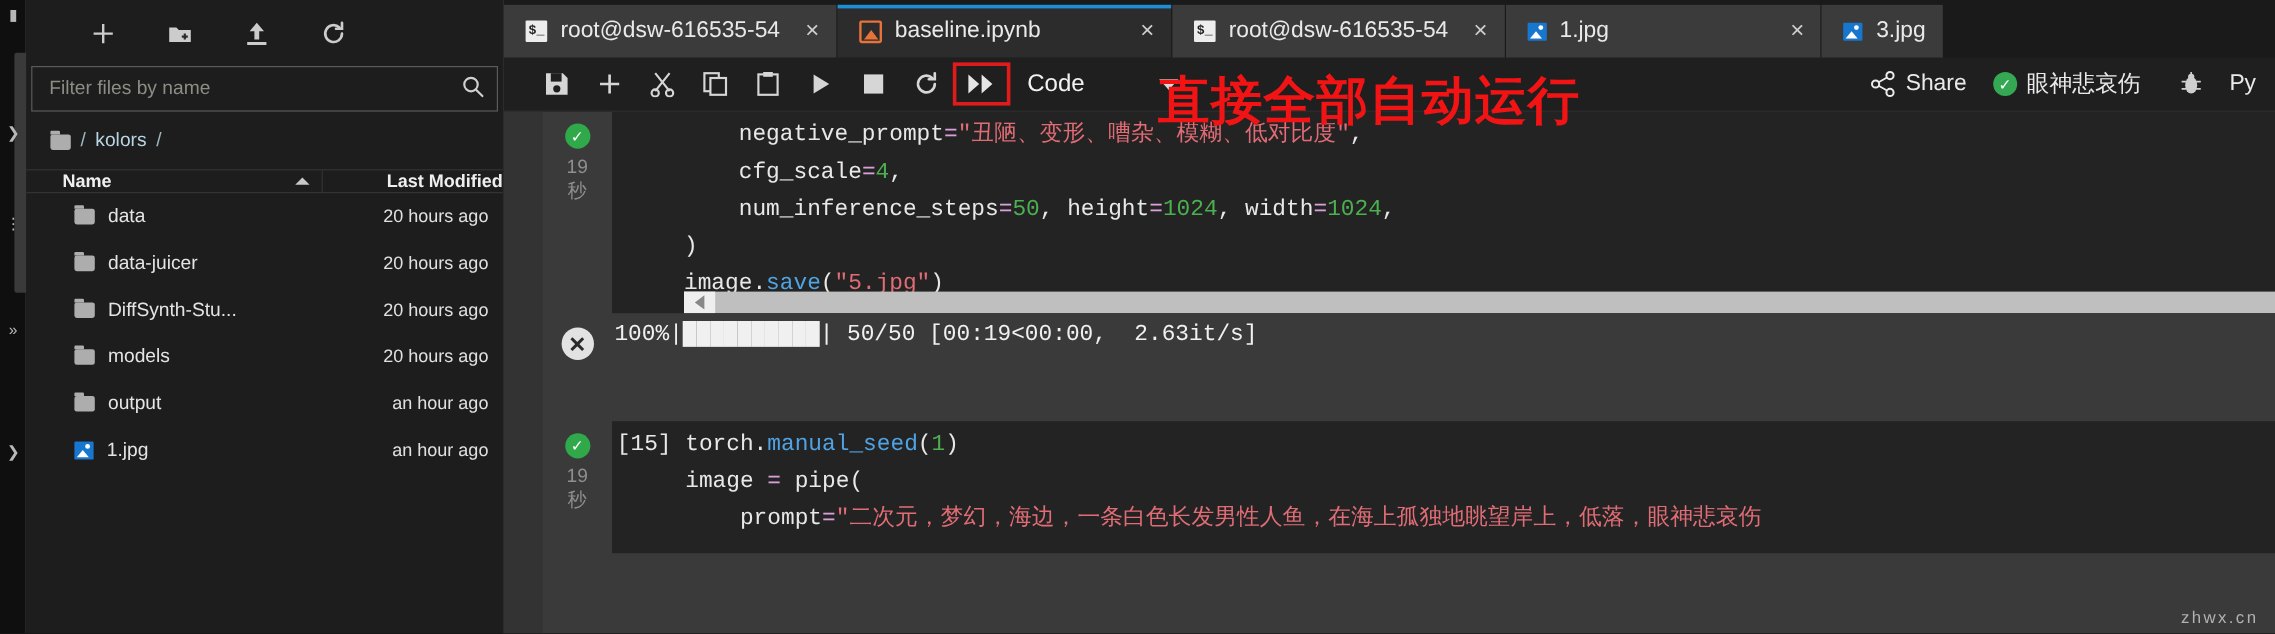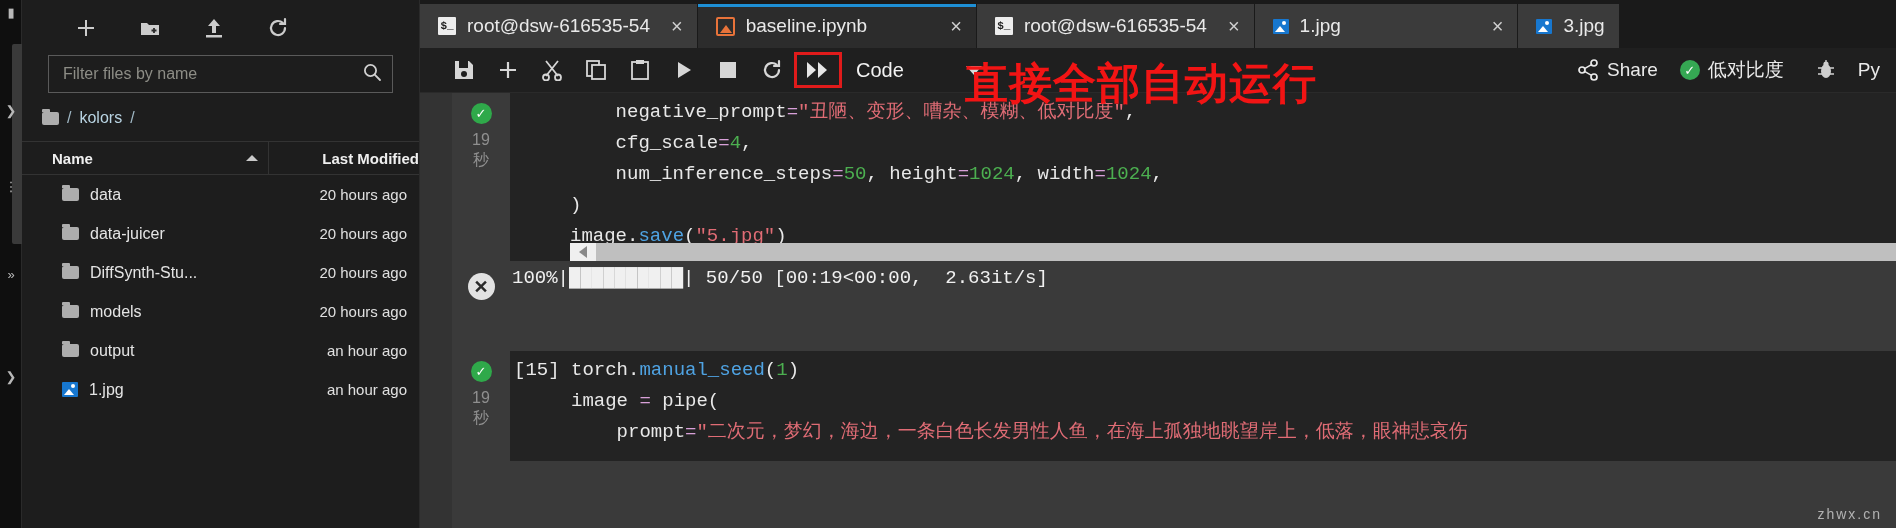--- a/index.html
+++ b/index.html
@@ -11,32 +11,32 @@
   .rail{ width:22px; background:#0f0f0f; position:relative; flex:0 0 22px; border-right:1px solid #2a2a2a;}
   .rail .ic{ position:absolute; left:0; width:22px; text-align:center; color:#b8b8b8; font-size:13px; line-height:1;}
   .rail .tabstrip{ position:absolute; left:12px; top:44px; width:10px; height:200px; background:#3a3a3a; border-radius:2px 0 0 2px;}
 
   
   .filepanel{ width:398px; flex:0 0 398px; background:#1d1d1d; position:relative; border-right:1px solid #2b2b2b;}
   .fp-toolbar{ height:55px; display:flex; align-items:center; gap:40px; padding-left:52px; }
   .fp-toolbar .tbtn{ color:#cccccc; cursor:pointer; display:flex; align-items:center; justify-content:center; width:24px; height:24px;}
   .fp-toolbar .tbtn svg{ display:block; }
 
-  .fp-filter{ margin:0 26px; height:38px; border:1px solid #5a5a5a; background:transparent;
+  .fp-filter{ margin:0 4px; height:38px; border:1px solid #5a5a5a; background:transparent;
      display:flex; align-items:center; padding:0 10px 0 14px; }
   .fp-filter input{ flex:1; background:transparent; border:0; outline:none; color:#d8d8d8;
      font-size:16px; font-family:"Liberation Sans",sans-serif; }
   .fp-filter input::placeholder{ color:#8d8d86; }
   .fp-filter .sicon{ color:#d0d0d0; }
 
   .fp-crumb{ display:flex; align-items:center; gap:8px; padding:16px 0 14px 20px; font-size:16px; color:#cfd8dc;}
   .fp-crumb .sep{ color:#9fb7c4; }
   .fp-crumb .nm{ color:#b9d4e3; }
 
-  .fp-head{ display:flex; border-top:1px solid #333; border-bottom:1px solid #333; height:34px; align-items:center; color:#efefef; font-size:15px; font-weight:bold;}
+  .fp-head{ display:flex; border-top:1px solid #333; border-bottom:1px solid #333; height:20px; align-items:center; color:#efefef; font-size:15px; font-weight:bold;}
   .fp-head .c1{ flex:1; padding-left:30px; display:flex; align-items:center; justify-content:space-between; padding-right:10px; border-right:1px solid #333; height:100%;}
   .fp-head .c2{ width:150px; padding-right:0; text-align:right; display:flex; align-items:center; justify-content:flex-end; height:100%;}
   .caret{ width:0;height:0;border-left:6px solid transparent;border-right:6px solid transparent;border-bottom:6px solid #c9c9c9; }
 
   .fp-row{ display:flex; align-items:center; height:39px; font-size:16px; color:#e4e4e4;}
   .fp-row .nm{ flex:1; display:flex; align-items:center; gap:11px; padding-left:40px; white-space:nowrap;}
   .fp-row .dt{ width:160px; text-align:right; padding-right:12px; color:#e0e0e0; font-size:15px;}
   .folder-ic{ width:17px;height:13px;background:#adadad;border-radius:2px; position:relative; flex:0 0 17px;}
   .folder-ic:before{ content:""; position:absolute; left:0; top:-3px; width:8px;height:3px;background:#adadad;border-radius:1px 1px 0 0;}
   .img-ic{ width:16px;height:15px;background:#1777cf; position:relative; flex:0 0 16px; border-radius:1px;}
@@ -315,21 +315,21 @@
           <svg width="22" height="22" viewBox="0 0 22 22">
               <circle cx="17" cy="4" r="3" stroke="#eaeaea" stroke-width="1.7" fill="none"></circle>
               <circle cx="5" cy="11" r="3" stroke="#eaeaea" stroke-width="1.7" fill="none"></circle>
               <circle cx="17" cy="18" r="3" stroke="#eaeaea" stroke-width="1.7" fill="none"></circle>
               <path d="M14.5 5.6L7.5 9.6M7.5 12.4l7 4" stroke="#eaeaea" stroke-width="1.5"></path>
             </svg>
           <span>Share</span>
         </div>
         <div class="grp" style="margin-left:12px;">
           <span class="ok-dot">✓</span>
-          <span>低对比度</span>
+          <span>眼神悲哀伤</span>
         </div>
         <div class="tb" style="margin-left:10px;">
           <svg width="20" height="20" viewBox="0 0 20 20">
               <ellipse cx="10" cy="11" rx="5" ry="7" fill="#cfcfcf"></ellipse>
               <circle cx="10" cy="4" r="2.6" fill="#cfcfcf"></circle>
               <path d="M2 8h4M14 8h4M2 14h4M14 14h4M10 2V0" stroke="#cfcfcf" stroke-width="1.4"></path>
             </svg>
         </div>
         <span>Py</span>
       </div>

